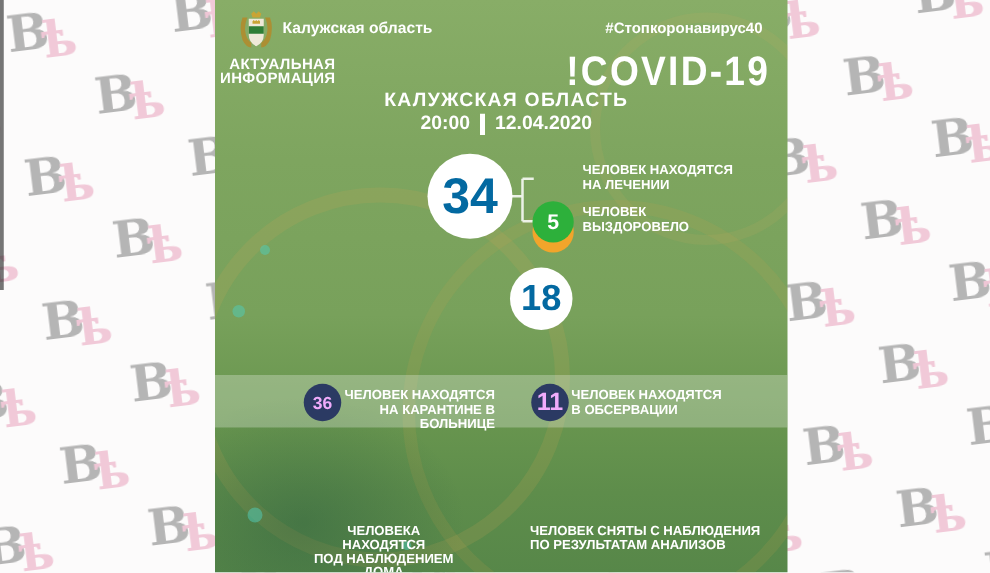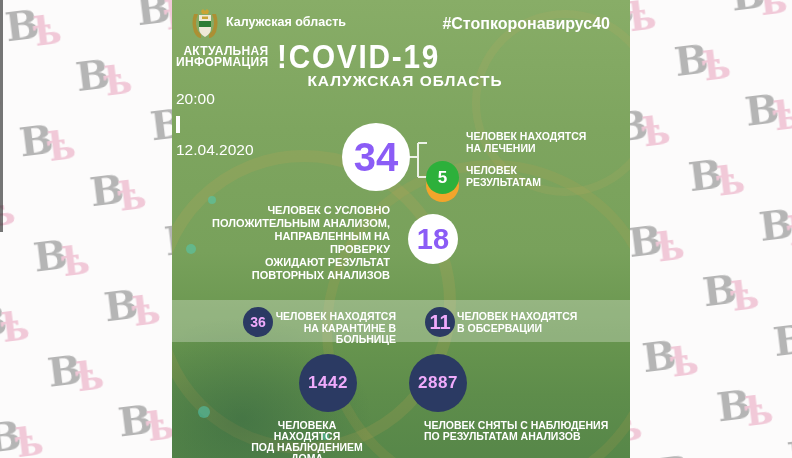--- a/index.html
+++ b/index.html
@@ -26,32 +26,32 @@
   .ring3{width:170px;height:170px;left:300px;top:10px;border:8px solid rgba(214,175,95,.12);}
   .blob-dark{width:260px;height:200px;left:-60px;bottom:-60px;border-radius:50%;
     background:radial-gradient(closest-side,rgba(30,80,60,.35),rgba(30,80,60,0));}
   .dot{position:absolute;border-radius:50%;background:rgba(80,205,185,.5);}
   .dot1{width:10px;height:10px;left:14px;top:244px;}
   .dot2{width:8px;height:8px;left:36px;top:196px;}
   .dot3{width:12px;height:12px;left:26px;bottom:40px;}
   .dot4{width:7px;height:7px;left:150px;bottom:18px;}
 
   .hdr-region{position:absolute;left:54px;top:15px;font-size:12.5px;font-weight:bold;}
-  .hdr-hash{position:absolute;right:20px;top:15px;font-size:16px;font-weight:bold;}
+  .hdr-hash{position:absolute;right:20px;top:15px;font-size:12px;font-weight:bold;}
   .coa{position:absolute;left:19px;top:8px;}
 
-  .title-row{position:absolute;left:0;right:0;top:38px;display:flex;justify-content:flex-start;align-items:center;gap:9px;transform:translateX(4px);}
+  .title-row{position:absolute;left:0;right:0;top:38px;display:flex;justify-content:space-between;align-items:center;gap:9px;transform:translateX(4px);}
   .title-small{font-size:12px;line-height:11px;font-weight:bold;text-align:right;white-space:pre-line;letter-spacing:.3px;}
   .title-covid{font-size:33px;font-weight:bold;letter-spacing:2px;transform:scaleX(.9);transform-origin:left center;white-space:nowrap;}
   .title-region{position:absolute;left:0;right:0;top:72px;text-align:center;font-size:15.5px;font-weight:bold;letter-spacing:1px;transform:translateX(4px);}
-  .title-dt{position:absolute;left:0;right:0;top:90px;display:flex;justify-content:center;align-items:flex-start;gap:8px;font-size:15.5px;font-weight:normal;transform:translateX(4px);flex-direction:column;}
+  .title-dt{position:absolute;left:0;right:0;top:90px;display:flex;justify-content:center;align-items:flex-end;gap:8px;font-size:15.5px;font-weight:bold;transform:translateX(4px);}
   .dt-sep{width:4px;height:17px;background:#fff;display:inline-block;}
 
   .circle{position:absolute;border-radius:50%;display:flex;align-items:center;justify-content:center;font-weight:bold;}
-  .c-white{background:#fff;color:#8b5cf6;}
+  .c-white{background:#fff;color:#0369a1;}
   .c-navy{background:#2b3a63;color:#f0abfc;}
   .c-orange{background:#f2a52b;color:#701a75;margin-top:42px;}
   .c-green{background:#2db03b;color:#fff;}
 
   .lbl{position:absolute;font-weight:bold;white-space:pre-line;color:#fff;}
   .lbl-confirmed{left:20px;width:142px;top:129px;text-align:right;font-size:11px;line-height:13px;}
   .circle-34{left:170px;top:123px;width:68px;height:68px;font-size:40px;}
   .bracket{position:absolute;left:237px;top:138px;}
   .circle-29{left:254px;top:127px;width:33px;height:33px;font-size:17px;}
   .lbl-29{left:294px;top:130px;font-size:10.5px;line-height:12px;}
@@ -134,47 +134,36 @@
     </svg>
     <div class="circle c-orange circle-29">
       <span>29</span>
     </div>
     <div class="lbl lbl-29">ЧЕЛОВЕК НАХОДЯТСЯ
 НА ЛЕЧЕНИИ</div>
     <div class="circle c-green circle-5">
       <span>5</span>
     </div>
     <div class="lbl lbl-5">ЧЕЛОВЕК
-РЕЗУЛЬТАТАМ</div>
+ВЫЗДОРОВЕЛО</div>
 
-    <div class="lbl lbl-pending">ЧЕЛОВЕК С УСЛОВНО
-ПОЛОЖИТЕЛЬНЫМ АНАЛИЗОМ,
-НАПРАВЛЕННЫМ НА ПРОВЕРКУ
-ОЖИДАЮТ РЕЗУЛЬТАТ
-ПОВТОРНЫХ АНАЛИЗОВ</div>
     <div class="circle c-white circle-18">
       <span>18</span>
     </div>
 
     <div class="circle c-navy circle-36">
       <span>36</span>
     </div>
     <div class="lbl lbl-36">ЧЕЛОВЕК НАХОДЯТСЯ
 НА КАРАНТИНЕ В БОЛЬНИЦЕ</div>
     <div class="circle c-navy circle-11">
       <span>11</span>
     </div>
     <div class="lbl lbl-11">ЧЕЛОВЕК НАХОДЯТСЯ
 В ОБСЕРВАЦИИ</div>
 
-    <div class="circle c-navy circle-1442">
-      <span>1442</span>
-    </div>
-    <div class="circle c-navy circle-2887">
-      <span>2887</span>
-    </div>
     <div class="lbl lbl-1442">ЧЕЛОВЕКА НАХОДЯТСЯ
 ПОД НАБЛЮДЕНИЕМ ДОМА</div>
     <div class="lbl lbl-2887">ЧЕЛОВЕК СНЯТЫ С НАБЛЮДЕНИЯ
 ПО РЕЗУЛЬТАТАМ АНАЛИЗОВ</div>
   </div>
 
 </div>
 
 </body></html>

